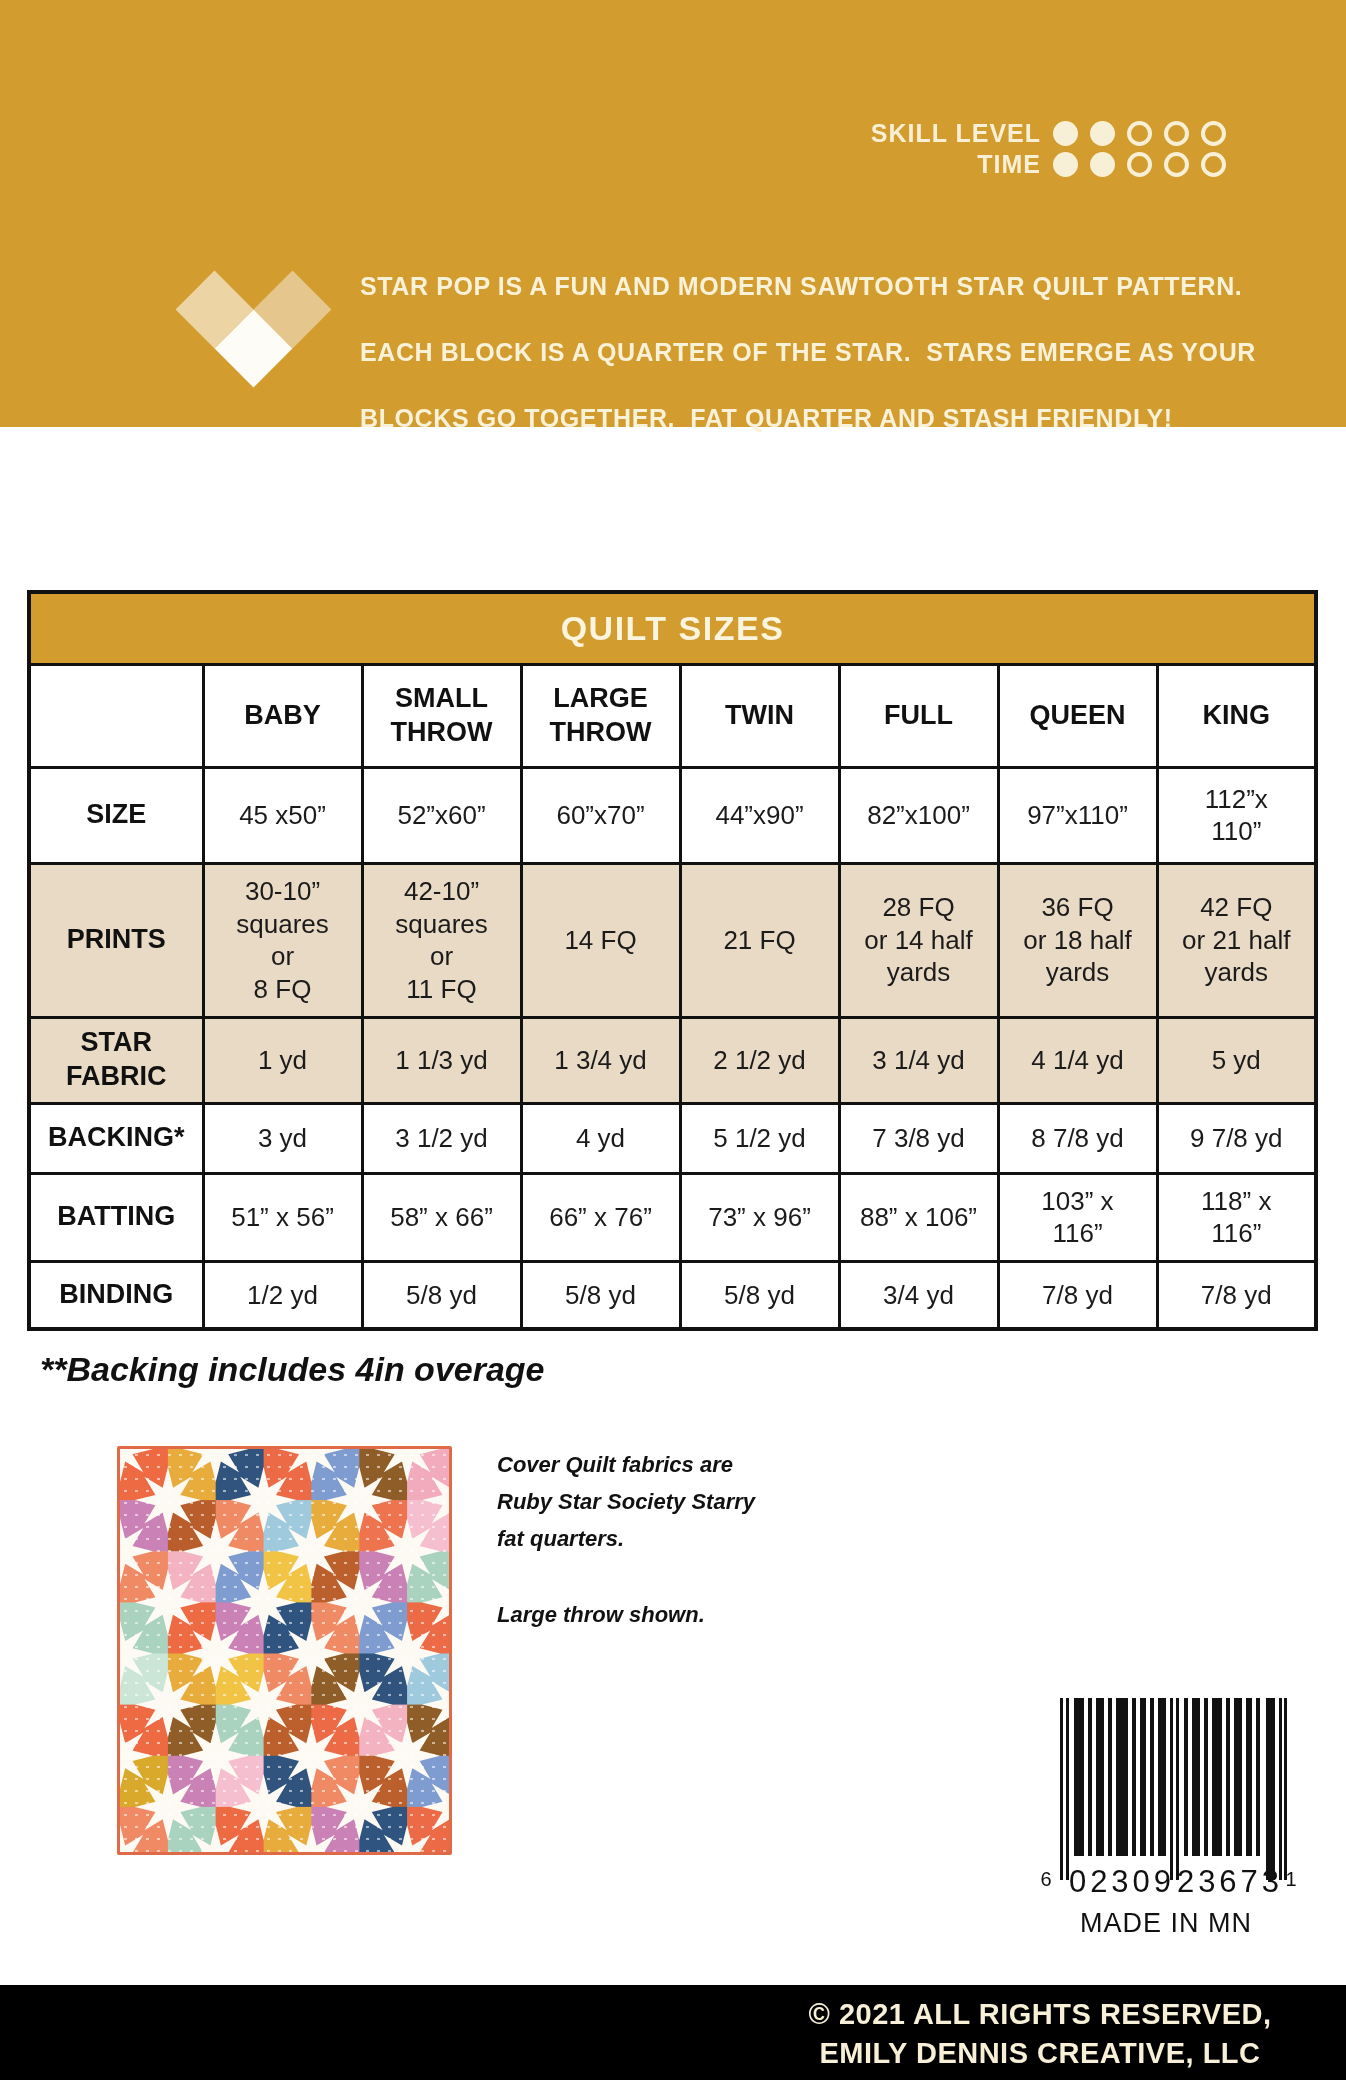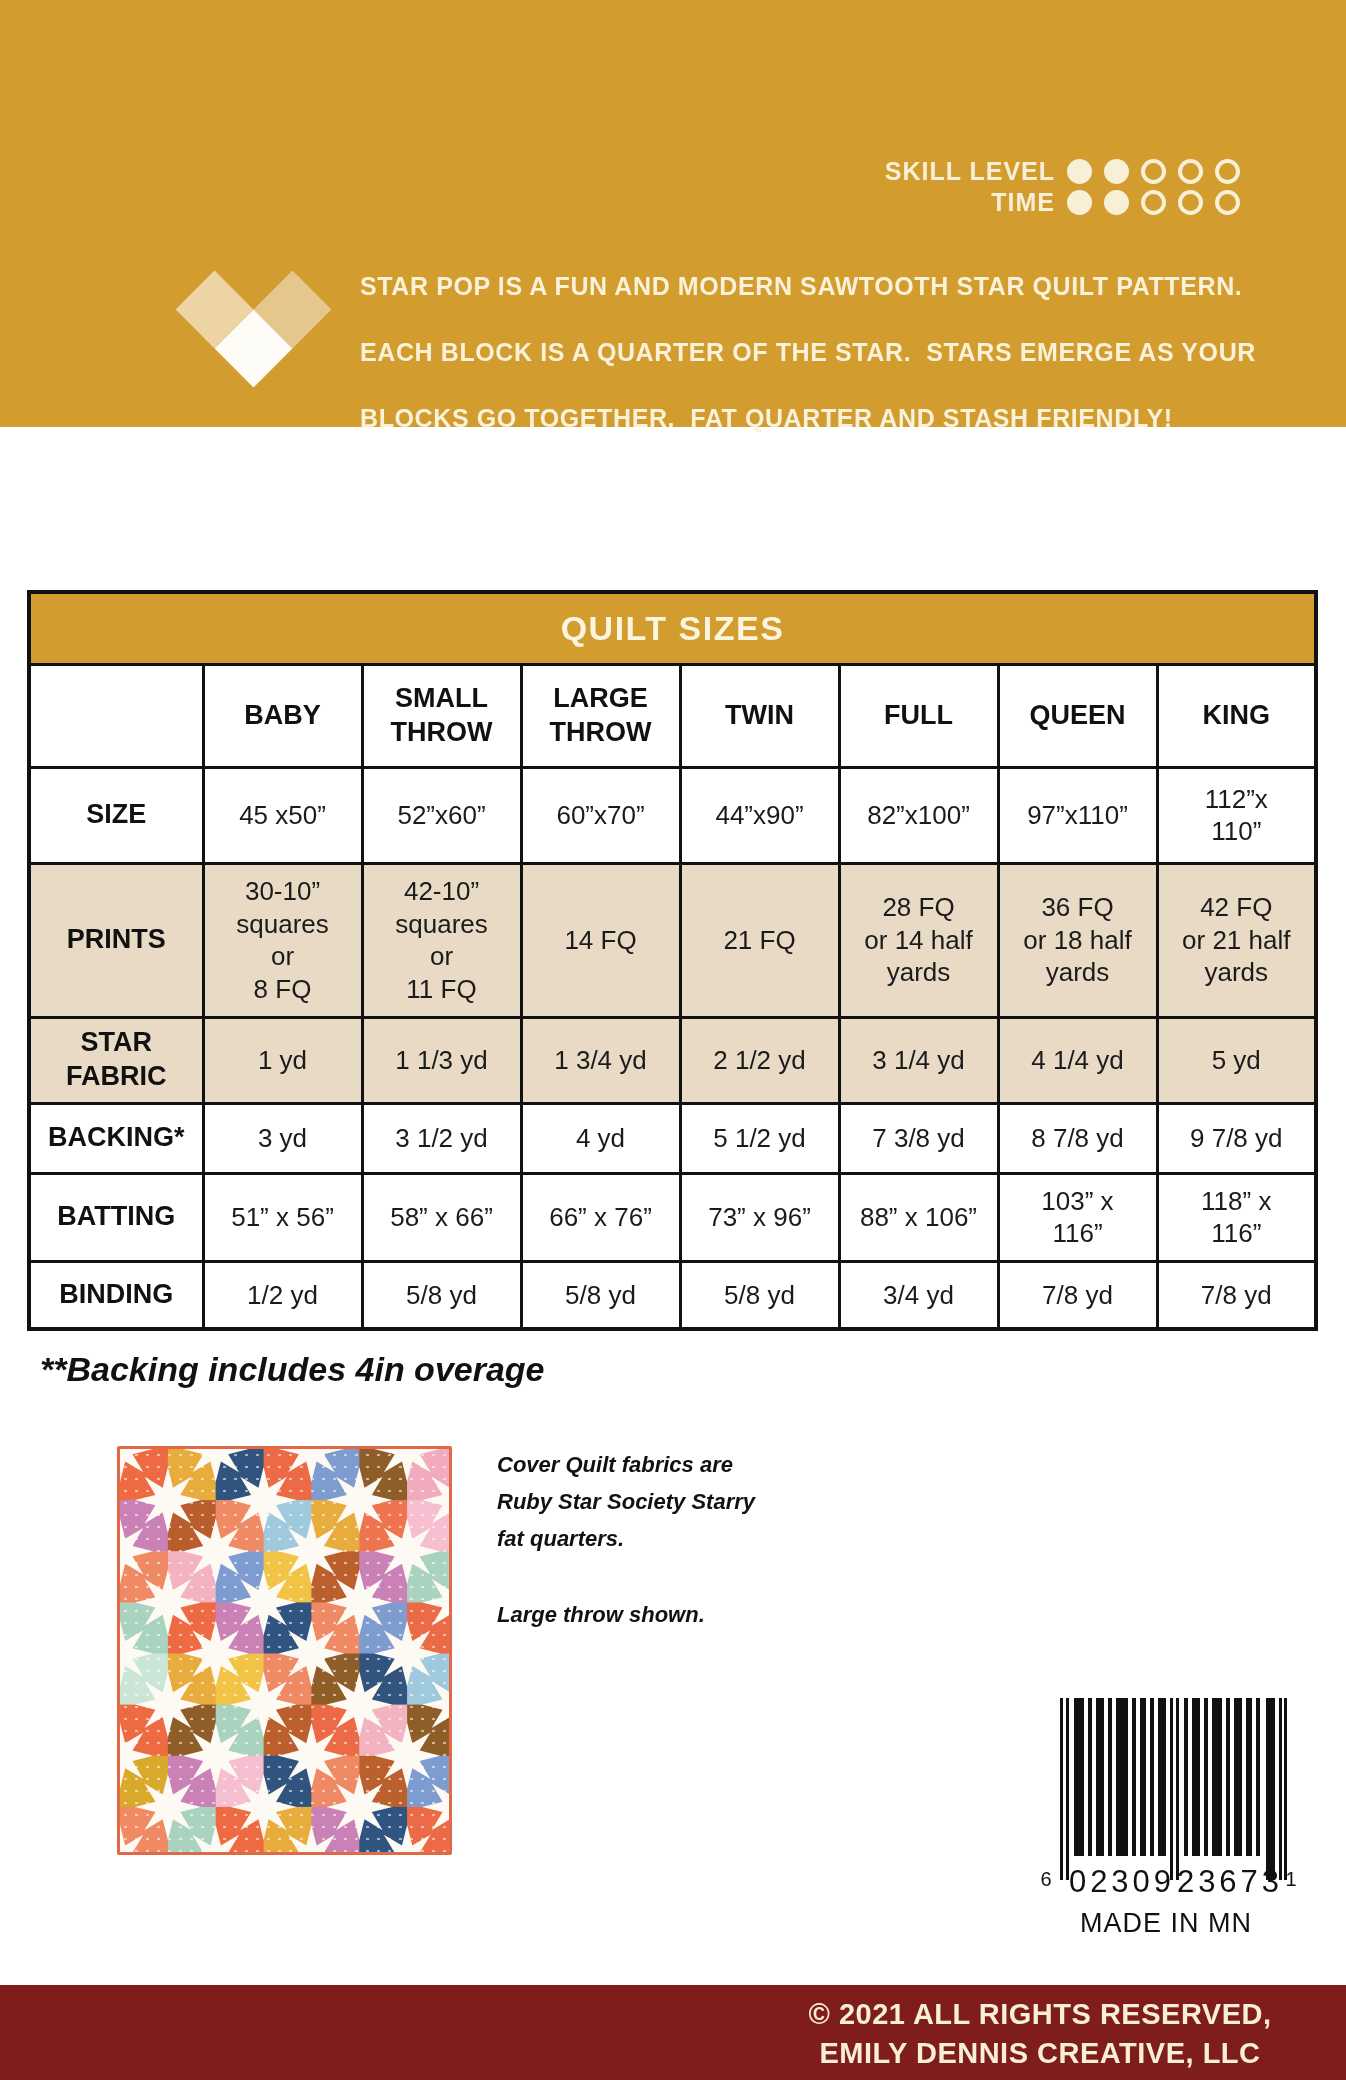--- a/index.html
+++ b/index.html
@@ -10,21 +10,21 @@
     background: #ffffff;
     font-family: "Liberation Sans", sans-serif;
     overflow: hidden;
   }
   
   .top-band {
     position: absolute; left:0; top:0; width:1346px; height:427px;
     background:#D29C2F;
   }
   .ratings {
-    position:absolute; top:118px; right:106px;margin-top:38px;
+    position:absolute; top:118px; right:120px;
   }
   .rating-row { display:flex; align-items:center; justify-content:flex-end; height:31px; }
   .rating-label {
     color:#F8F0D6; font-weight:bold; font-size:25px; letter-spacing:1px;
     margin-right:12px; white-space:nowrap;
   }
   .dots { display:flex; gap:12px; }
   .dot { width:25px; height:25px; border-radius:50%; }
   .dot.filled { background:#F8F0D6; }
   .dot.empty  { border:4px solid #F8F0D6; background:transparent; }
@@ -81,21 +81,21 @@
   .cover-note .p2 { margin:0; }
   
   .barcode-block { position:absolute; left:1036px; top:1698px; width:260px; }
   .made-in {
     position:absolute; left:1036px; top:1908px; width:260px;
     text-align:center; font-weight:normal; font-size:27px; letter-spacing:1px; color:#111;
   }
   
   .bottom-band {
     position:absolute; left:0; top:1985px; width:1346px; height:95px;
-    background:#7f1d1d;
+    background:#000000;
   }
   .copyright {
     position:absolute; left:770px; top:10px; width:540px;
     text-align:center; color:#F8F0D6; font-weight:bold;
     font-size:29px; line-height:39px; letter-spacing:0.5px; white-space:nowrap;
   }
 </style>
 </head>
 <body>
 

